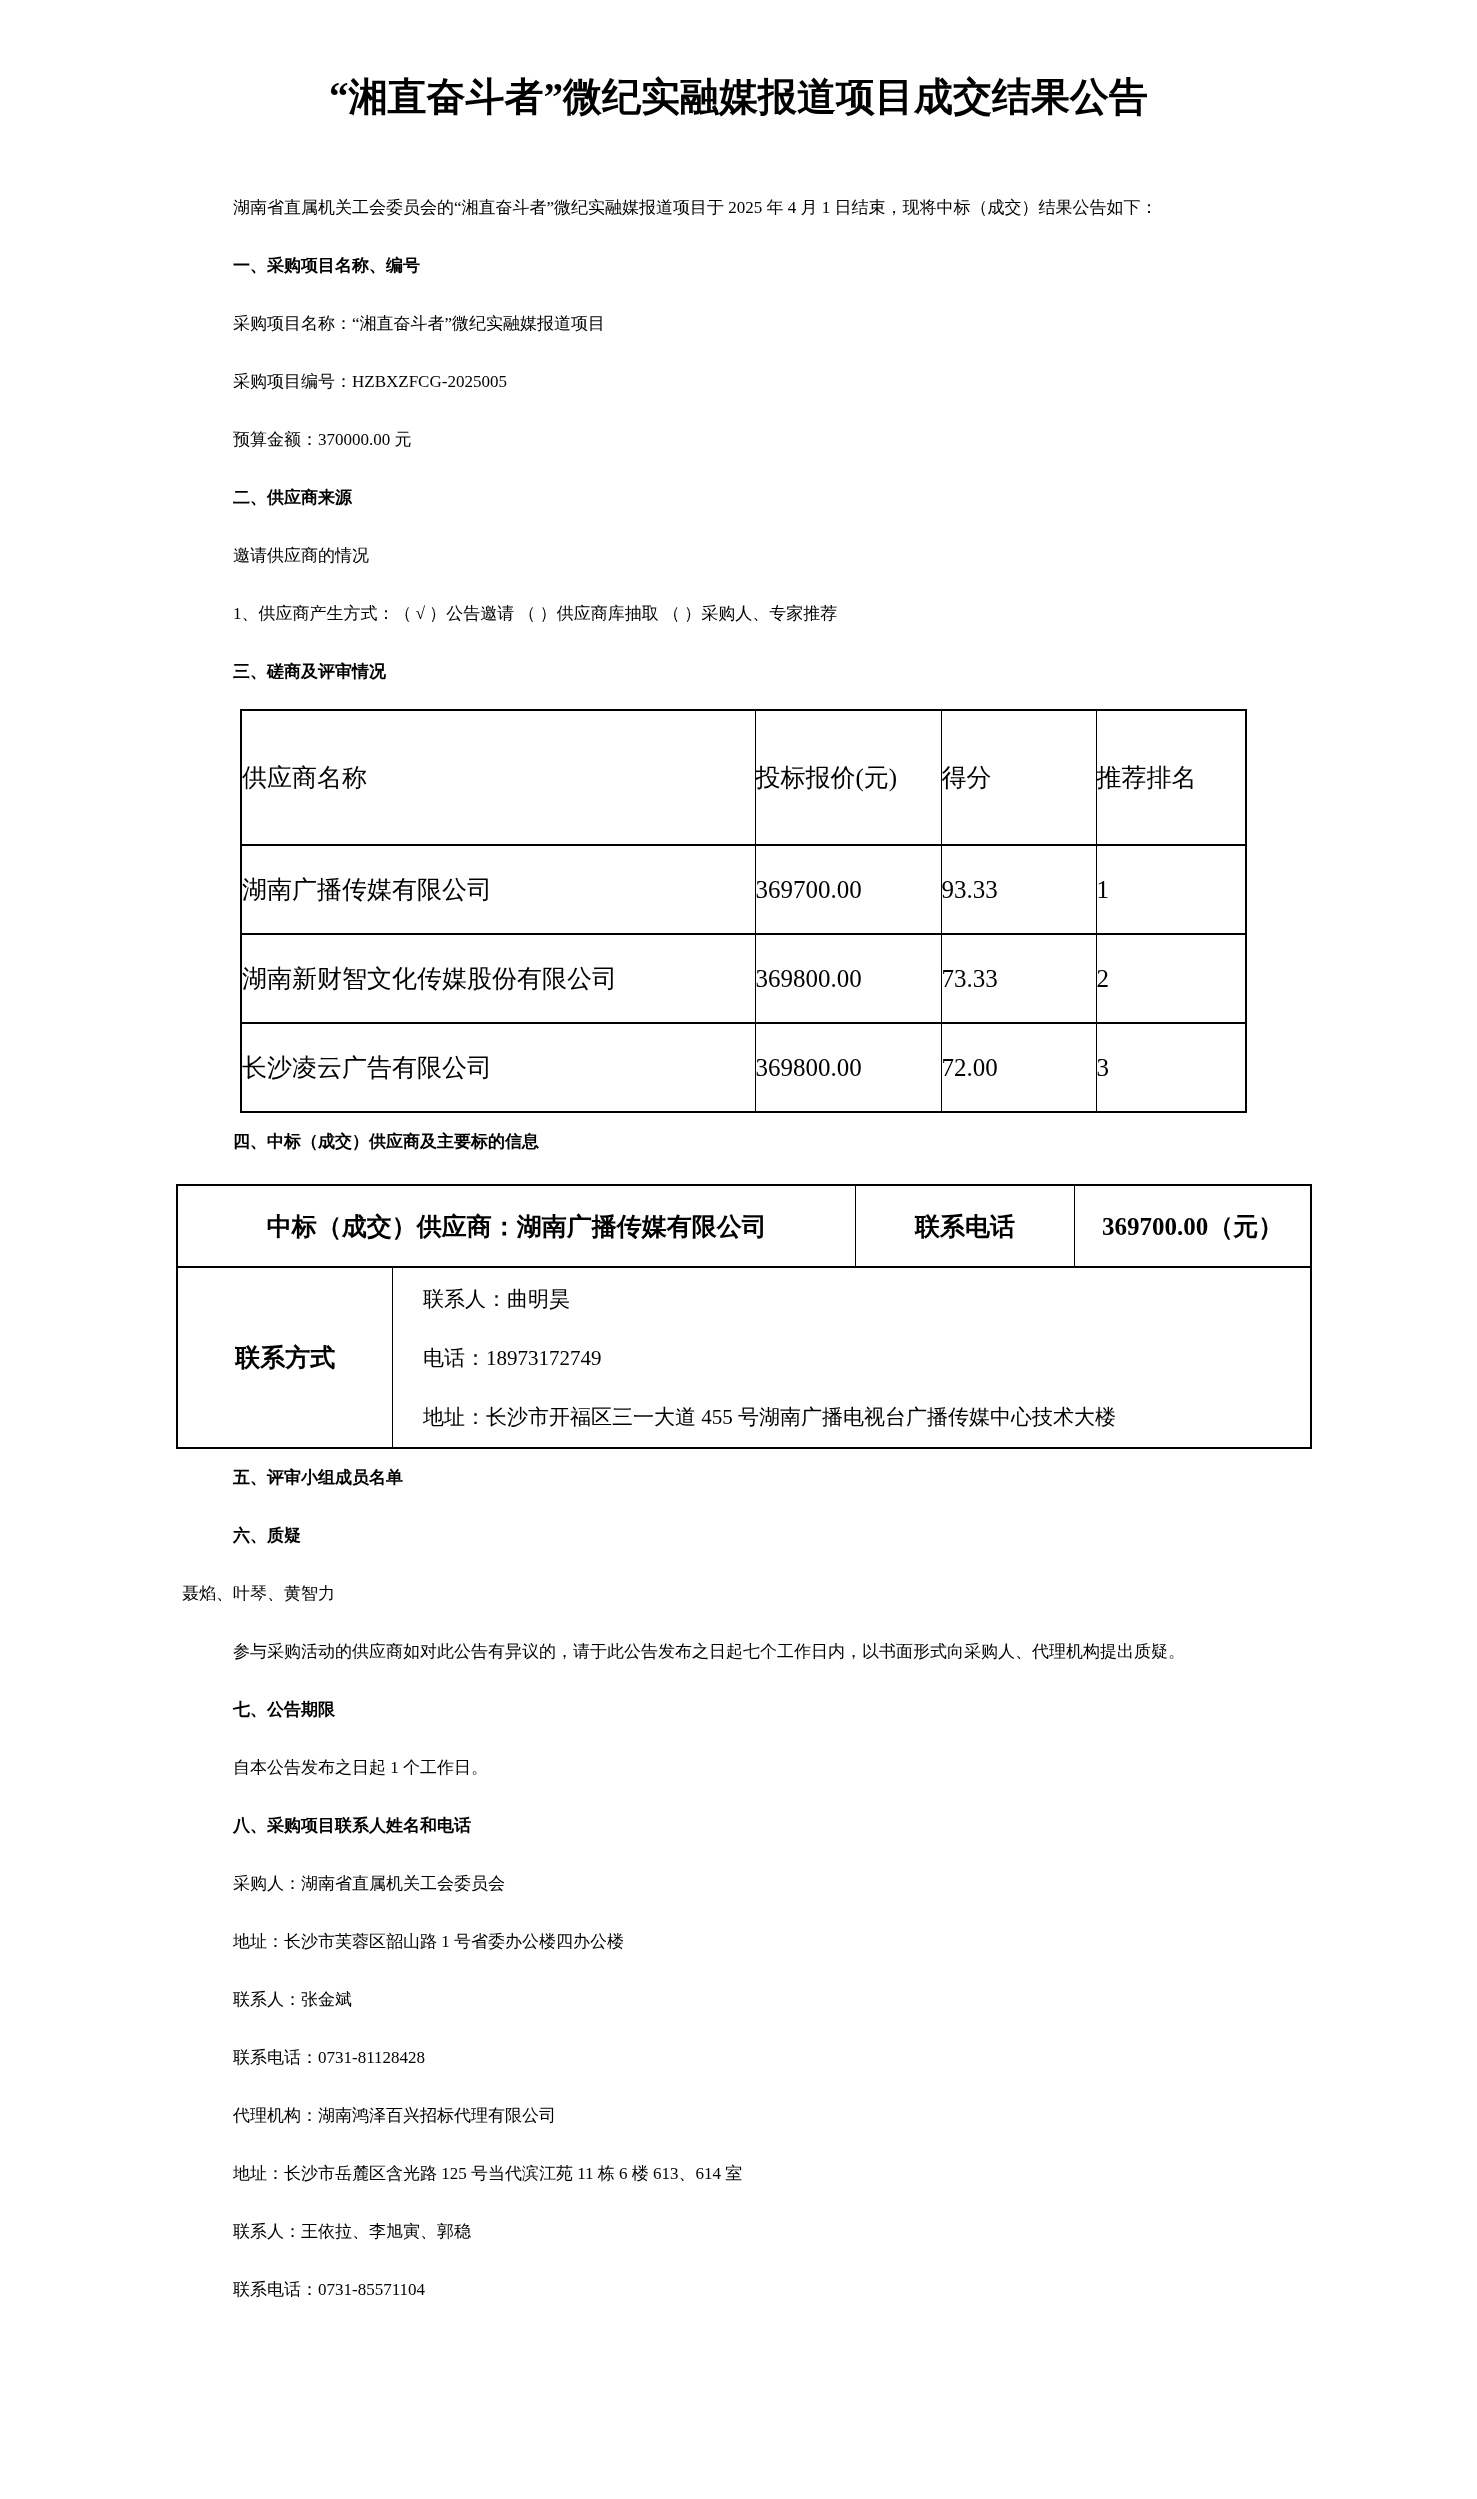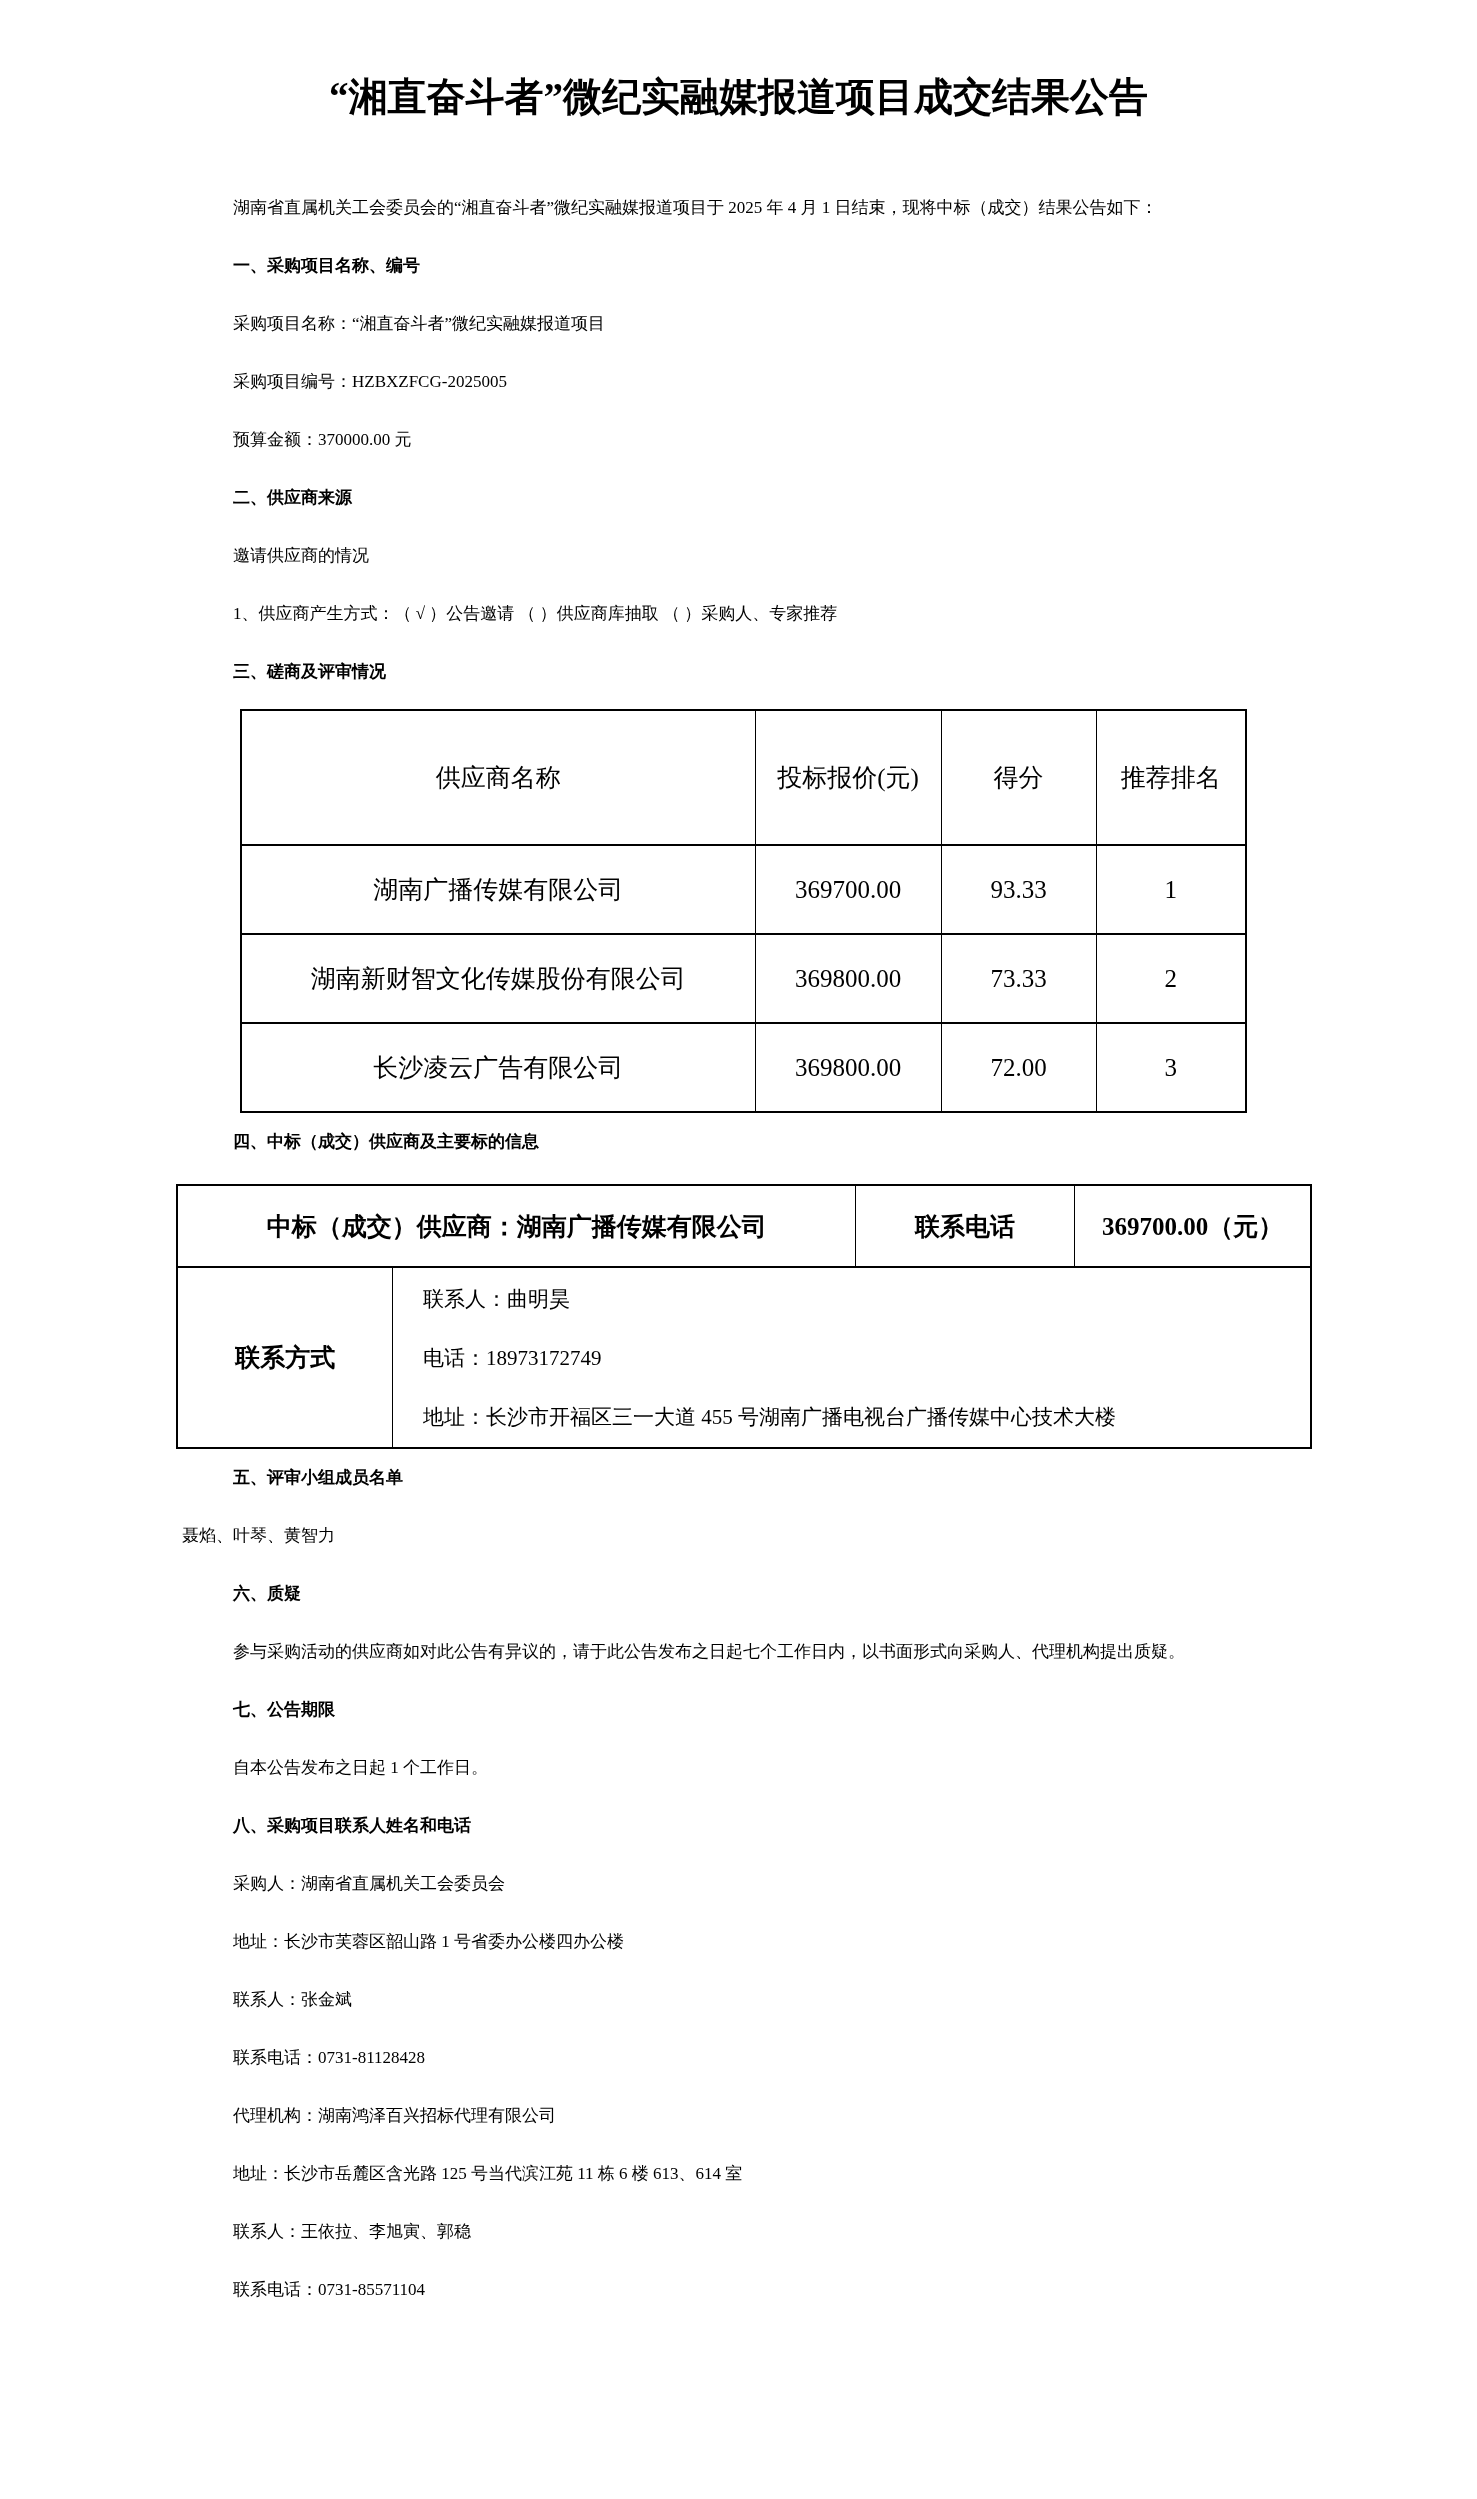--- a/index.html
+++ b/index.html
@@ -42,21 +42,20 @@
     width:1005px;
     margin:8.4px 0 0 58px;
     table-layout:fixed;
   }
   table.bid-table td{
     border-left:1.9px solid #000;
     border-right:1.9px solid #000;
     border-top:2.8px solid #000;
     border-bottom:2.8px solid #000;
     font-size:25px;
-    text-align:center;
     vertical-align:middle;
     padding:0;
   }
   table.bid-table{ border:2.8px solid #000; }
   tr.bid-header td{ height:133px; }
   tr.bid-row td{ height:87px; }
   td.supplier-cell{ text-align:left; padding-left:48px; }
   col.c-supplier{ width:514px; }
   col.c-price{ width:186px; }
   col.c-score{ width:155px; }
@@ -168,23 +167,23 @@
               <p>联系人：曲明昊</p>
               <p>电话：18973172749</p>
               <p>地址：长沙市开福区三一大道 455 号湖南广播电视台广播传媒中心技术大楼</p>
             </div>
           </td>
         </tr>
       </tbody>
     </table>
 
     <p class="line indent heading">五、评审小组成员名单</p>
+    <p class="line indent heading">六、质疑</p>
+
     <p class="line">聂焰、叶琴、黄智力</p>
-
-    <p class="line indent heading">六、质疑</p>
     <p class="line indent">参与采购活动的供应商如对此公告有异议的，请于此公告发布之日起七个工作日内，以书面形式向采购人、代理机构提出质疑。</p>
 
     <p class="line indent heading">七、公告期限</p>
     <p class="line indent">自本公告发布之日起 1 个工作日。</p>
 
     <p class="line indent heading">八、采购项目联系人姓名和电话</p>
     <p class="line indent">采购人：湖南省直属机关工会委员会</p>
     <p class="line indent">地址：长沙市芙蓉区韶山路 1 号省委办公楼四办公楼</p>
     <p class="line indent">联系人：张金斌</p>
     <p class="line indent">联系电话：0731-81128428</p>

